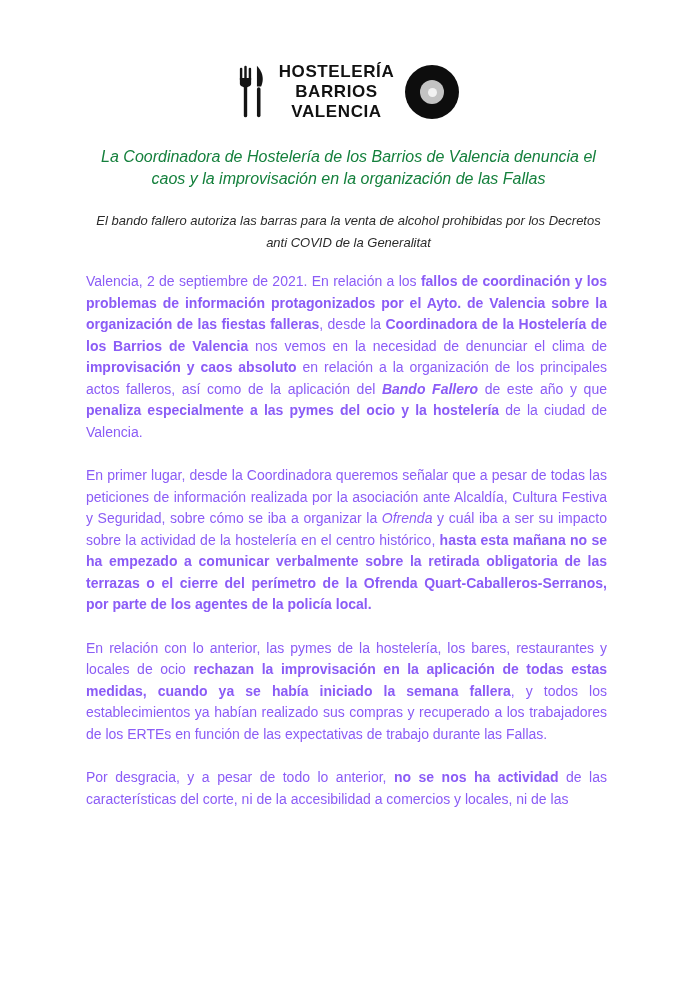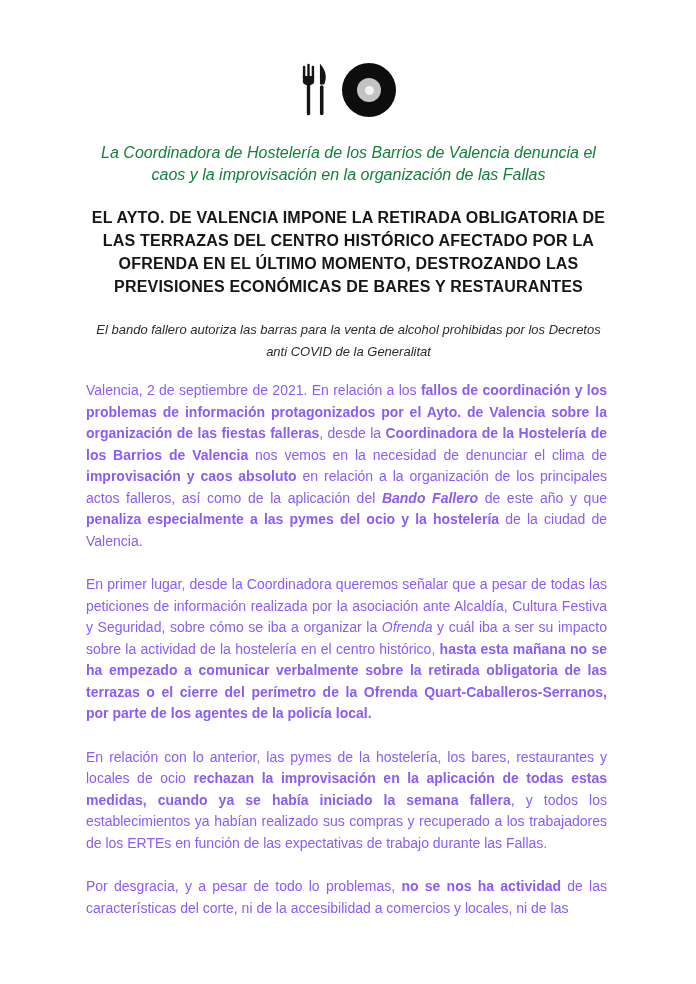--- a/index.html
+++ b/index.html
@@ -99,33 +99,37 @@
       <svg width="30" height="56" viewBox="0 0 32 58" fill="#141414" xmlns="http://www.w3.org/2000/svg">
         <rect x="2" y="3" width="2.6" height="14" rx="1.2"></rect>
         <rect x="6.7" y="1" width="2.6" height="16" rx="1.2"></rect>
         <rect x="11.4" y="3" width="2.6" height="14" rx="1.2"></rect>
         <path d="M2 14 h12 v6.5 a6 3.4 0 0 1 -12 0 z"></path>
         <rect x="6.2" y="22" width="3.6" height="34" rx="1.8"></rect>
         <path d="M20.2 1 c5.2 5.5 7.6 12.5 5.4 19.5 l-0.9 2.7 h-4.5 z"></path>
         <rect x="20.2" y="24" width="3.8" height="32" rx="1.9"></rect>
       </svg>
     </span>
+    <div class="logo-text">
+      <div>HOSTELERÍA</div>
+      <div>BARRIOS</div>
+      <div>VALENCIA</div>
+    </div>
     <span class="logo-disc">
       <span class="logo-disc-inner">
         <span class="logo-disc-hole"></span>
       </span>
     </span>
   </header>
 
   <p class="lede">La Coordinadora de Hostelería de los Barrios de Valencia denuncia el caos y la improvisación en la organización de las Fallas</p>
 
-  <h1 class="headline">EL AYTO. DE VALENCIA IMPONE LA RETIRADA OBLIGATORIA DE LAS TERRAZAS DEL CENTRO HISTÓRICO AFECTADO POR LA OFRENDA EN EL ÚLTIMO MOMENTO, DESTROZANDO LAS PREVISIONES ECONÓMICAS DE BARES Y RESTAURANTES</h1>
 
   <p class="subhead">El bando fallero autoriza las barras para la venta de alcohol prohibidas por los Decretos anti COVID de la Generalitat</p>
 
   <div class="body-text">
     <p><span>Valencia, 2 de septiembre de 2021. En relación a los </span><span style="font-weight: 700;">fallos de coordinación y los problemas de información protagonizados por el Ayto. de Valencia sobre la organización de las fiestas falleras</span><span>, desde la </span><span style="font-weight: 700;">Coordinadora de la Hostelería de los Barrios de Valencia</span><span> nos vemos en la necesidad de denunciar el clima de </span><span style="font-weight: 700;">improvisación y caos absoluto</span><span> en relación a la organización de los principales actos falleros, así como de la aplicación del </span><span style="font-weight: 700; font-style: italic;">Bando Fallero</span><span> de este año y que </span><span style="font-weight: 700;">penaliza especialmente a las pymes del ocio y la hostelería</span><span> de la ciudad de Valencia.</span></p>
     <p><span>En primer lugar, desde la Coordinadora queremos señalar que a pesar de todas las peticiones de información realizada por la asociación ante Alcaldía, Cultura Festiva y Seguridad, sobre cómo se iba a organizar la </span><span style="font-style: italic;">Ofrenda</span><span> y cuál iba a ser su impacto sobre la actividad de la hostelería en el centro histórico, </span><span style="font-weight: 700;">hasta esta mañana no se ha empezado a comunicar verbalmente sobre la retirada obligatoria de las terrazas o el cierre del perímetro de la Ofrenda Quart-Caballeros-Serranos, por parte de los agentes de la policía local.</span></p>
     <p><span>En relación con lo anterior, las pymes de la hostelería, los bares, restaurantes y locales de ocio </span><span style="font-weight: 700;">rechazan la improvisación en la aplicación de todas estas medidas, cuando ya se había iniciado la semana fallera</span><span>, y todos los establecimientos ya habían realizado sus compras y recuperado a los trabajadores de los ERTEs en función de las expectativas de trabajo durante las Fallas.</span></p>
-    <p><span>Por desgracia, y a pesar de todo lo problemas, </span><span style="font-weight: 700;">no se nos ha actividad</span><span> de las características del corte, ni de la accesibilidad a comercios y locales, ni de las</span></p>
+    <p><span>Por desgracia, y a pesar de todo lo anterior, </span><span style="font-weight: 700;">no se nos ha actividad</span><span> de las características del corte, ni de la accesibilidad a comercios y locales, ni de las</span></p>
   </div>
 
 </div>
 
 </body></html>

